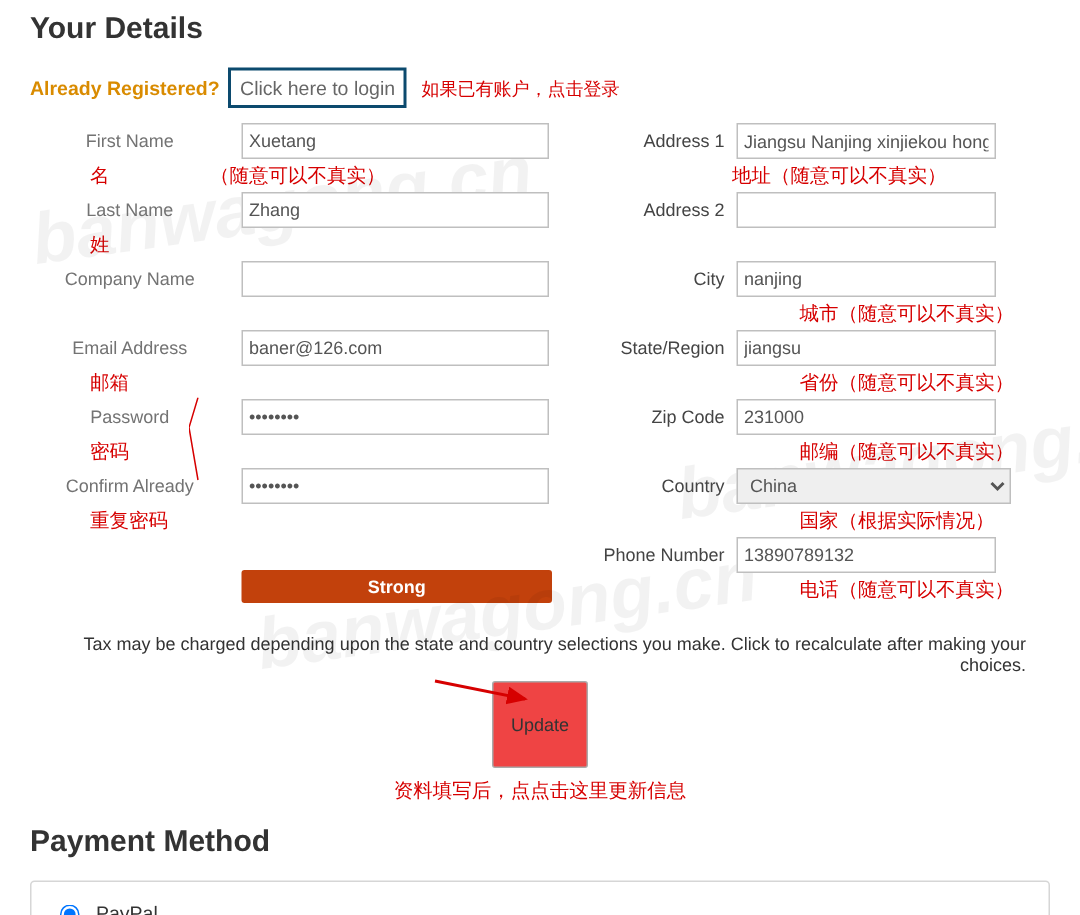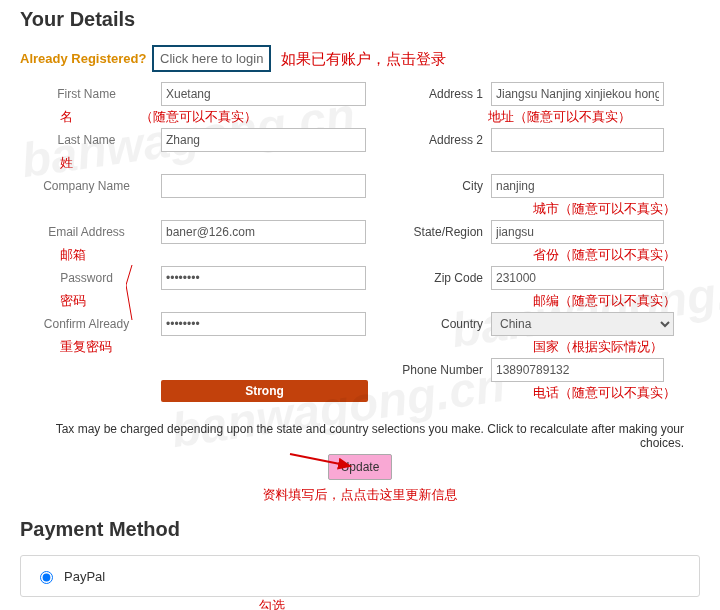--- a/index.html
+++ b/index.html
@@ -1,38 +1,38 @@
 <!DOCTYPE html>
 <html><head>
 <meta charset="utf-8">
 <style>
 html,body{margin:0;padding:0;font-family:Arial,"Microsoft YaHei",sans-serif;font-size:13px;color:#333;background:#fff}
 .page{width:720px;height:610px;padding:8px 20px 0 20px;box-sizing:border-box;position:relative;overflow:hidden}
 h2{font-family:Liberation Sans, sans-serif;font-weight:600;font-size:20px;margin:0 0 14px 0;color:#333}
 .already{margin-bottom:10px}
 .already-txt{color:#d98b00;font-weight:bold;cursor:pointer}
 .login-link{color:#666;border:2px solid #0c4a6e;padding:4px 6px;margin-left:2px;cursor:pointer;display:inline-block}
-.note-right{color:#d60000;font-size:15px;margin-left:6px;vertical-align:middle}
+.note-right{color:#d60000;font-size:12px;margin-left:6px;vertical-align:middle}
 .cols{display:flex;gap:10px}
 .col{flex:1}
 .row{display:flex;align-items:center;margin-bottom:4px;position:relative}
 .lbl{width:133px;text-align:center;font-size:12px;color:#737373;padding-right:8px}
 .lbl-r{width:105px;text-align:right;font-size:12px;color:#444;padding-right:8px}
 .inp{height:22px;width:195px;border:1px solid #bfbfbf;padding:0 4px;font-size:12px;color:#555}
 .inp-r{height:22px;width:163px;border:1px solid #bfbfbf;padding:0 4px;font-size:12px;color:#555}
 select.inp-r{height:24px;width:183px}
 .sub-note{color:#d60000;font-size:13px;line-height:14px;height:18px;display:flex;align-items:flex-start}
 .sub-note .redlbl{display:inline-block}
 .sub-left{padding-left:40px}
 .sub-right{padding-left:110px}
 .sub-right-short{padding-left:155px}
 .strength{margin-top:22px;height:22px;width:207px;margin-left:141px;background:#c2410c;color:#fff;font-weight:bold;text-align:center;line-height:22px;border-radius:2px;font-size:12px}
 .taxline{font-size:12px;color:#333;margin:18px 16px 4px;text-align:right}
 .update-wrap{text-align:center;position:relative}
-.btn{display:inline-block;border:1px solid #aaa;background:#f9a8d4;color:#333;font-size:12px;padding:5px 12px;border-radius:2px;cursor:pointer}
+.btn{display:inline-block;border:1px solid #aaa;background:#ef4444;color:#333;font-size:12px;padding:21px 12px;border-radius:2px;cursor:pointer}
 .update-note{color:#d60000;font-size:13px;margin-top:6px;text-align:center}
 .pay-section{margin-top:14px}
 .pay-box{border:1px solid #d6d6d6;border-radius:3px;padding:12px 14px;margin-top:10px}
 .pay-opt{display:flex;align-items:center;gap:8px;font-size:13px}
 .gou{color:#d60000;font-size:13px;display:block;text-align:center;margin-bottom:2px;transform:translateX(-88px)}
 .wm{position:absolute;font-size:48px;color:rgba(0,0,0,0.05);font-style:italic;font-weight:bold;transform:rotate(-8deg);pointer-events:none;user-select:none}
 .wm1{top:110px;left:20px}
 .wm2{top:380px;left:170px}
 .wm3{top:280px;left:450px}
 .arrow{position:absolute;pointer-events:none}

